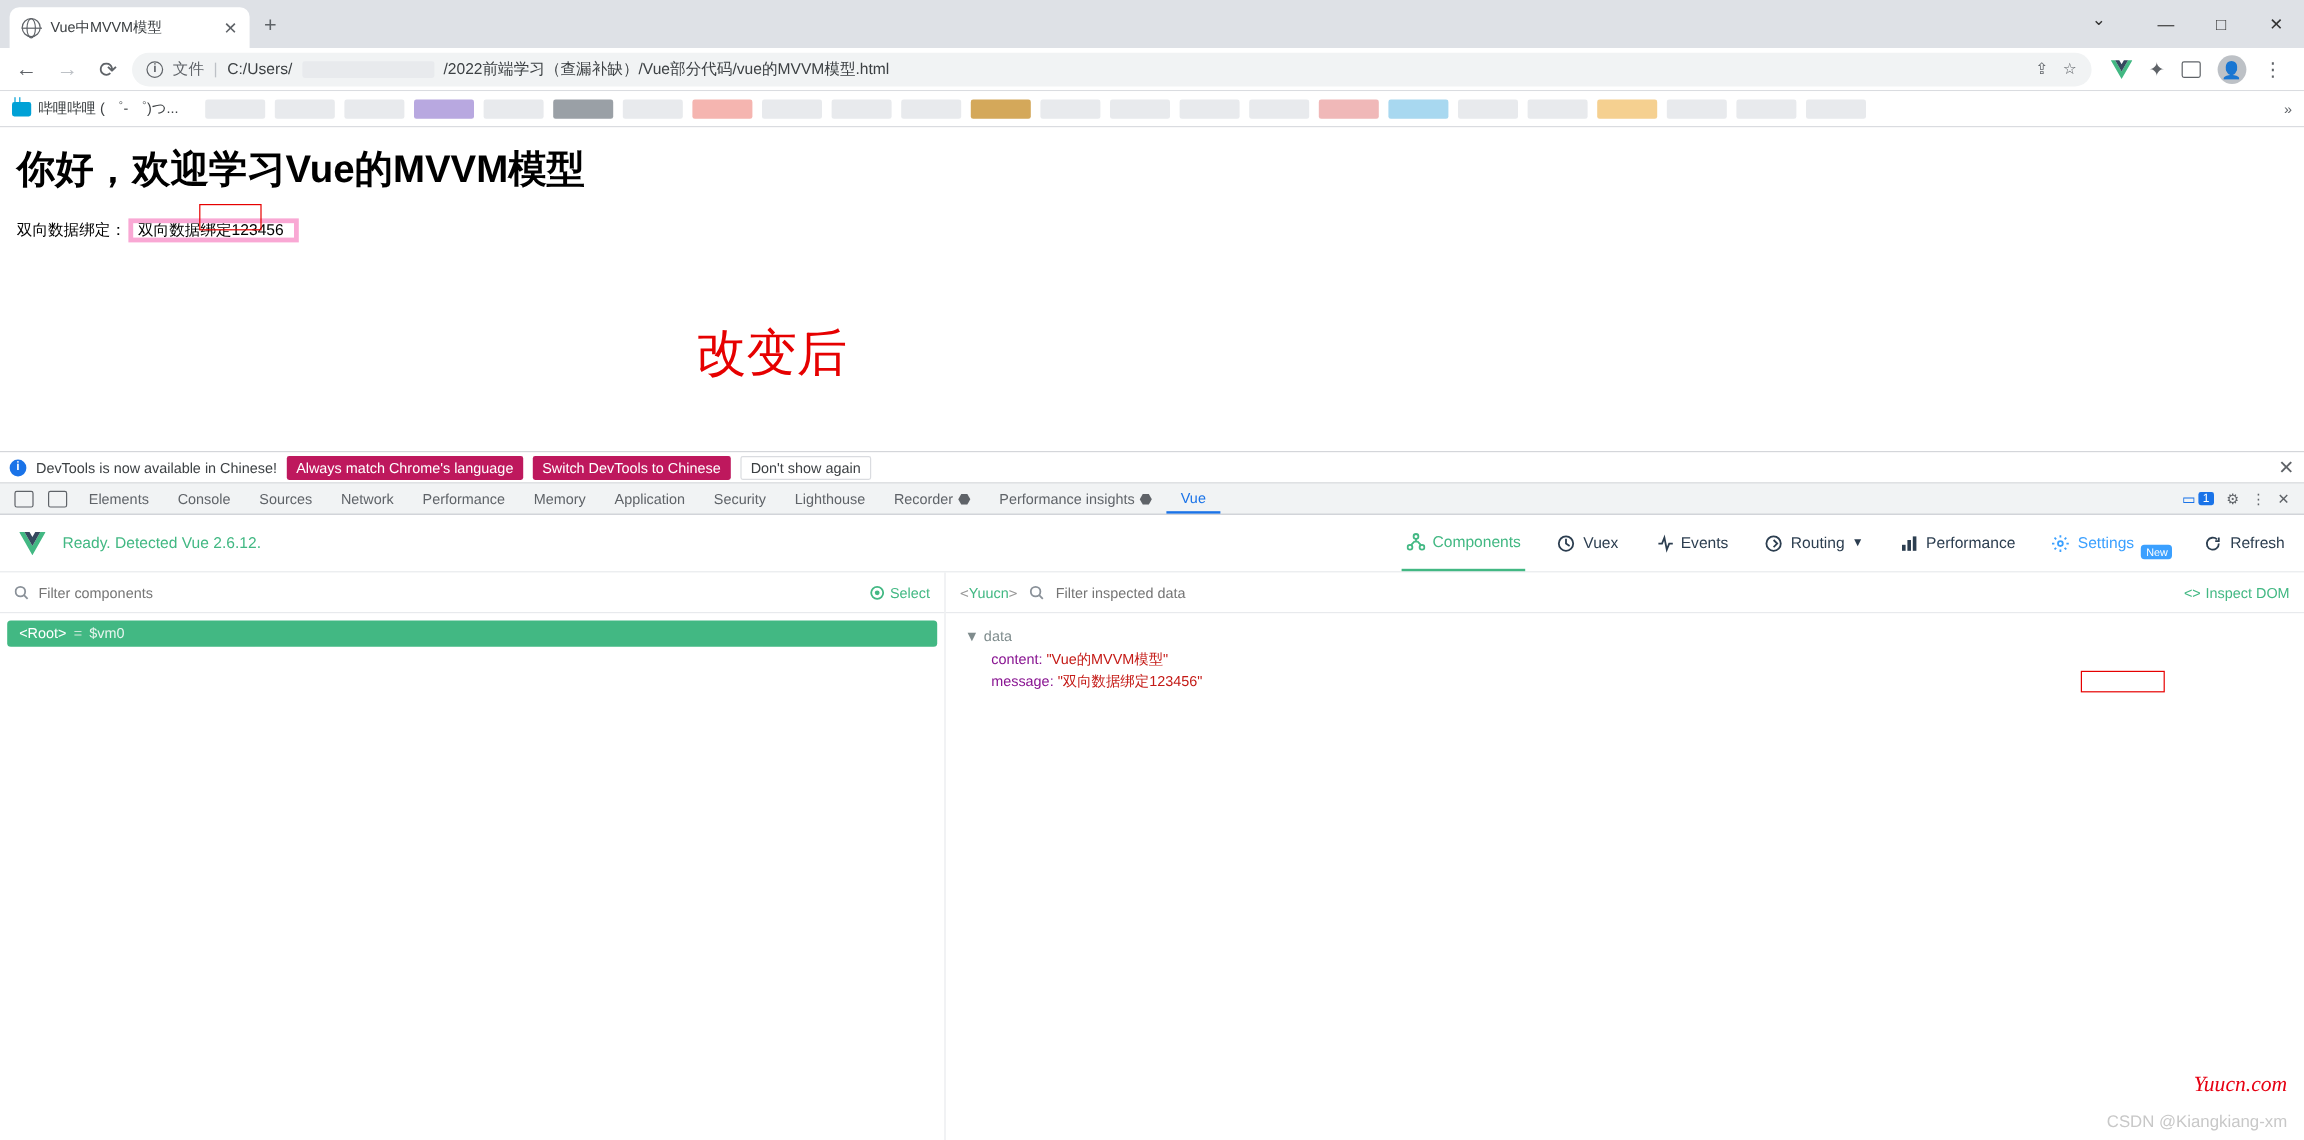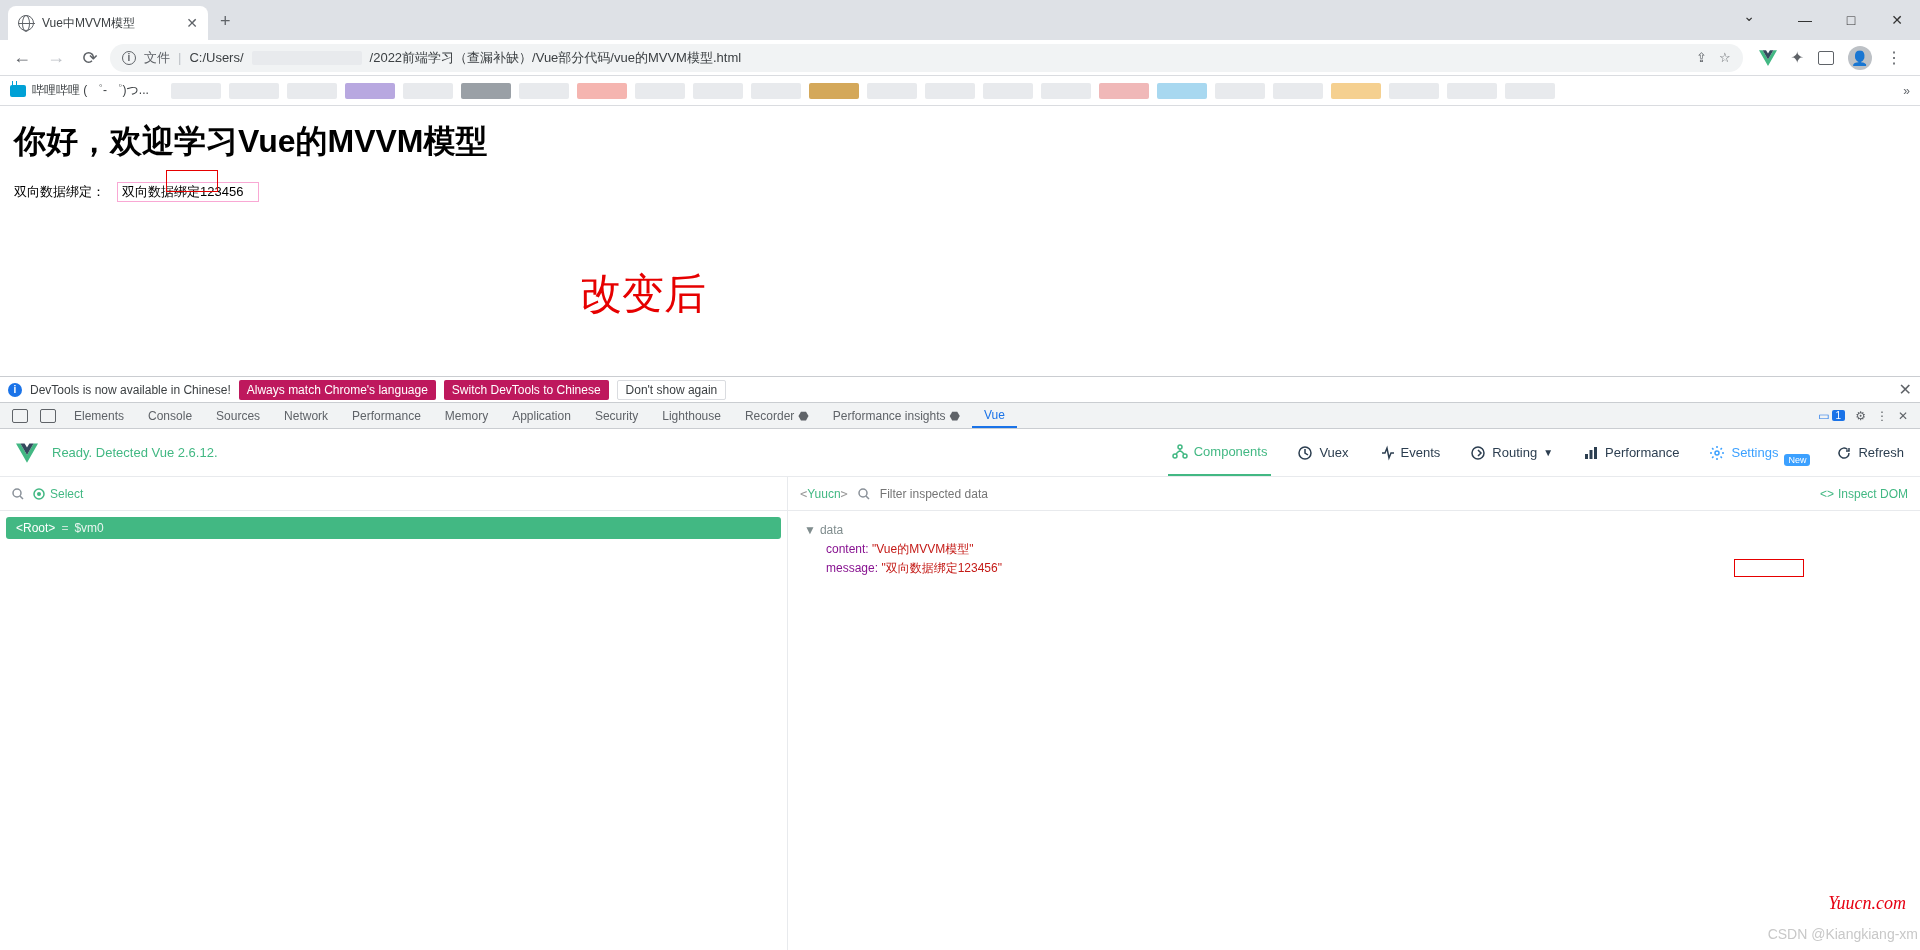--- a/index.html
+++ b/index.html
@@ -34,22 +34,22 @@
 .bookmarks { height: 30px; background: #fff; border-bottom: 1px solid #dadce0; display: flex; align-items: center; padding: 0 10px; font-size: 12px; color: #3c4043; gap: 6px; }
 .bili-icon { width: 16px; height: 12px; background: #00a1d6; border-radius: 2px; position: relative; }
 .bili-icon::before { content: ""; position: absolute; top: -4px; left: 2px; width: 3px; height: 4px; border-left: 1.5px solid #00a1d6; border-right: 1.5px solid #00a1d6; }
 .bm-blurs { display: flex; gap: 8px; margin-left: 16px; }
 .bm-blur { width: 50px; height: 16px; background: #e8eaed; border-radius: 2px; }
 .bm-right { margin-left: auto; color: #5f6368; cursor: pointer; }
 
 
 .page { padding: 14px; position: relative; height: 270px; }
 .page h1 { font-size: 32px; font-weight: bold; margin-bottom: 18px; }
-.binding-row { font-size: 13px; display: flex; align-items: center; gap: 12px; }
-.binding-row input { border: 1px solid #f9a8d4; padding: 1px 4px; font-size: 13px; width: 142px; height: 20px; font-family: inherit; }
+.binding-row { font-size: 13px; display: flex; align-items: center; gap: 2px; }
+.binding-row input { border: 4px solid #f9a8d4; padding: 1px 4px; font-size: 13px; width: 142px; height: 20px; font-family: inherit; }
 .red-box-input { position: absolute; border: 1.5px solid #e60000; left: 166px; top: 64px; width: 52px; height: 22px; pointer-events: none; }
 .annotation { position: absolute; left: 580px; top: 160px; font-size: 42px; color: #e60000; font-family: SimSun, serif; }
 
 
 .devtools { position: absolute; left: 0; right: 0; bottom: 0; top: 376px; border-top: 1px solid #cacdd1; background: #fff; display: flex; flex-direction: column; }
 .dt-banner { height: 26px; background: #fff; display: flex; align-items: center; padding: 0 8px; gap: 8px; font-size: 12px; border-bottom: 1px solid #cacdd1; }
 .dt-banner .info-dot { width: 14px; height: 14px; background: #1a73e8; border-radius: 50%; color: #fff; display: flex; align-items: center; justify-content: center; font-size: 10px; font-weight: bold; }
 .dt-banner .msg { color: #3c4043; text-align: right; }
 .dt-banner .blue-btn { background: #be185d; color: #fff; padding: 3px 8px; border-radius: 2px; cursor: pointer; }
 .dt-banner .outline-btn { border: 1px solid #dadce0; padding: 2px 8px; border-radius: 2px; cursor: pointer; color: #3c4043; }
@@ -90,21 +90,21 @@
 .vue-right-head .inspect-dom { margin-left: auto; color: #42b883; display: flex; align-items: center; gap: 4px; cursor: pointer; }
 .vue-data { padding: 10px 16px; font-family: Menlo, Consolas, monospace; font-size: 12px; line-height: 1.6; position: relative; }
 .vue-data .section { color: #7f8c8d; cursor: pointer; }
 .vue-data .arrow { color: #7f8c8d; margin-right: 4px; }
 .vue-data .prop { padding-left: 22px; }
 .vue-data .key { color: #881391; }
 .vue-data .str { color: #c41a16; }
 .red-box-data { position: absolute; border: 1.5px solid #e60000; left: 946px; top: 48px; width: 70px; height: 18px; pointer-events: none; }
 
 .watermark1 { position: absolute; right: 14px; bottom: 36px; color: #e60012; font-size: 18px; font-style: italic; font-family: Georgia, serif; }
-.watermark2 { position: absolute; right: 2px; bottom: 8px; color: #c8c8c8; font-size: 14px; }
+.watermark2 { position: absolute; right: 14px; bottom: 8px; color: #c8c8c8; font-size: 14px; }
 
 svg { display: block; }
 </style>
 </head>
 <body>
 
 <div class="titlebar">
   <div class="tab">
     <span class="globe-icon"></span>
     <span class="title">Vue中MVVM模型</span>
@@ -294,20 +294,21 @@
       </div>
     </div>
 
     <div class="vue-body">
       <div class="vue-left">
         <div class="vue-filter-row">
           <svg width="12" height="12">
               <circle cx="5" cy="5" r="4" fill="none" stroke="#8a9199" stroke-width="1.5"></circle>
               <path d="M8 8l3 3" stroke="#8a9199" stroke-width="1.5"></path>
             </svg>
+          <input placeholder="Filter components" style="">
           <span class="select-btn">
             <svg width="14" height="14">
                 <circle cx="7" cy="7" r="5" fill="none" stroke="#42b883" stroke-width="1.5"></circle>
                 <circle cx="7" cy="7" r="2" fill="#42b883"></circle>
               </svg>
             <span>Select</span>
           </span>
         </div>
         <div class="vue-tree">
           <div class="vue-tree-item">

